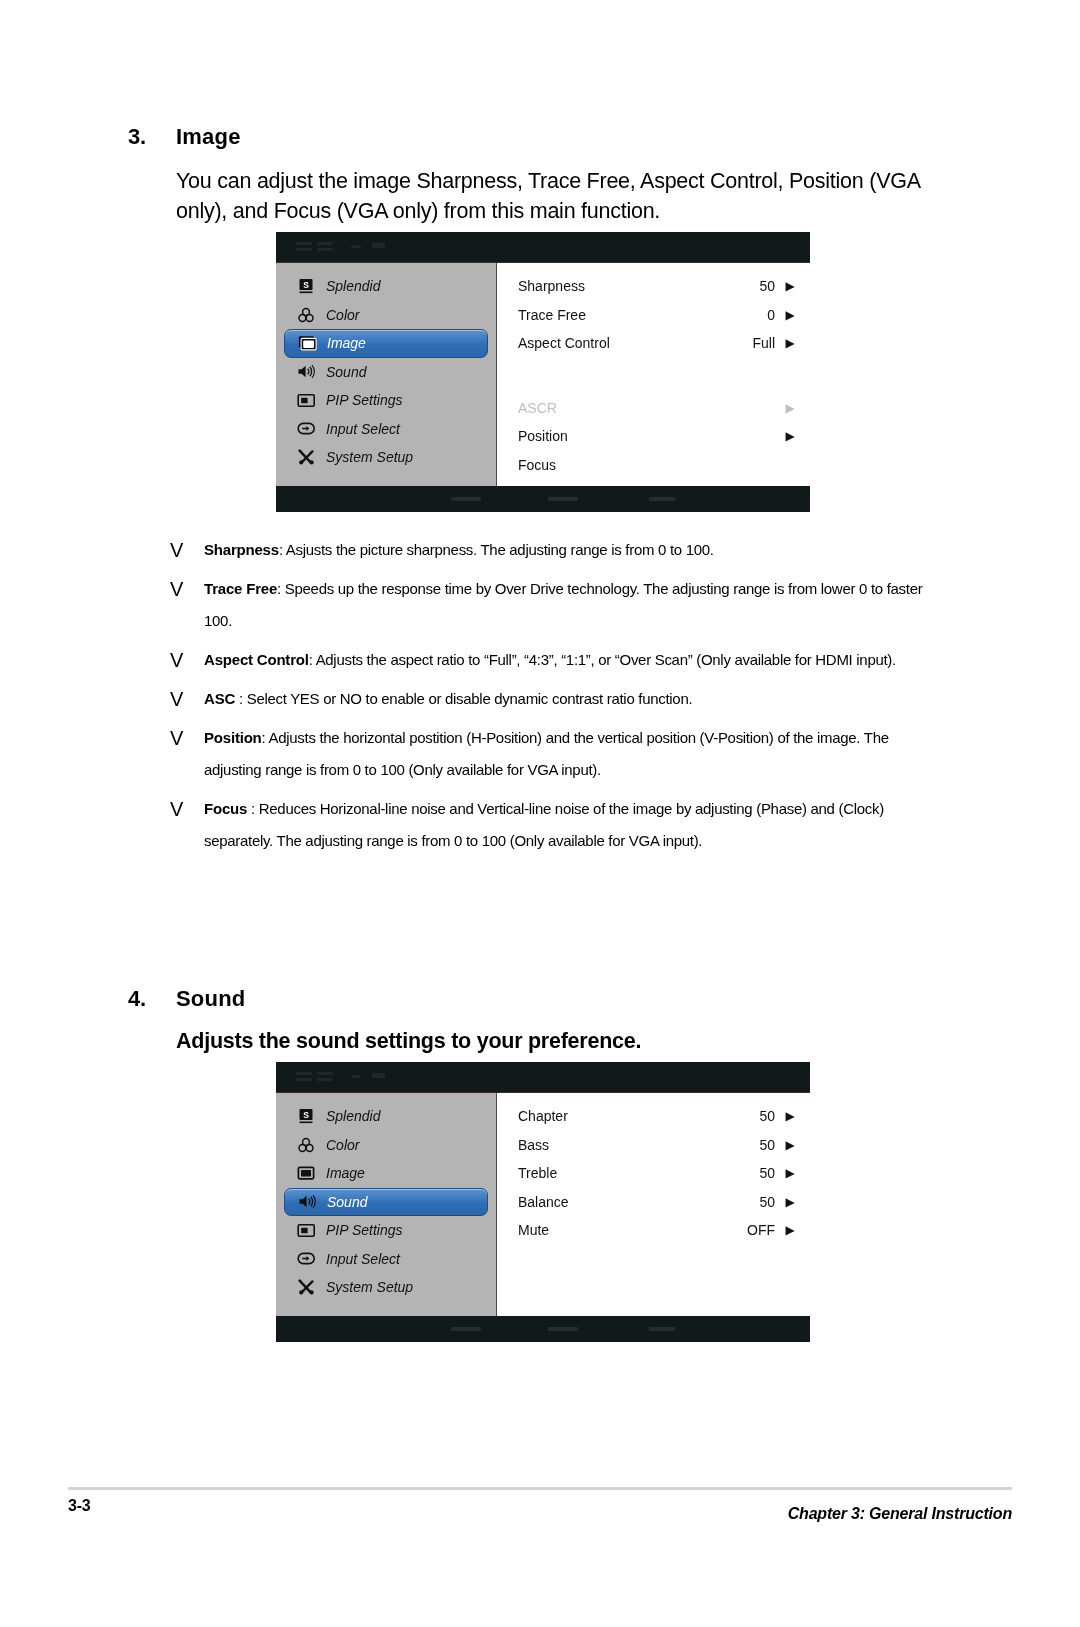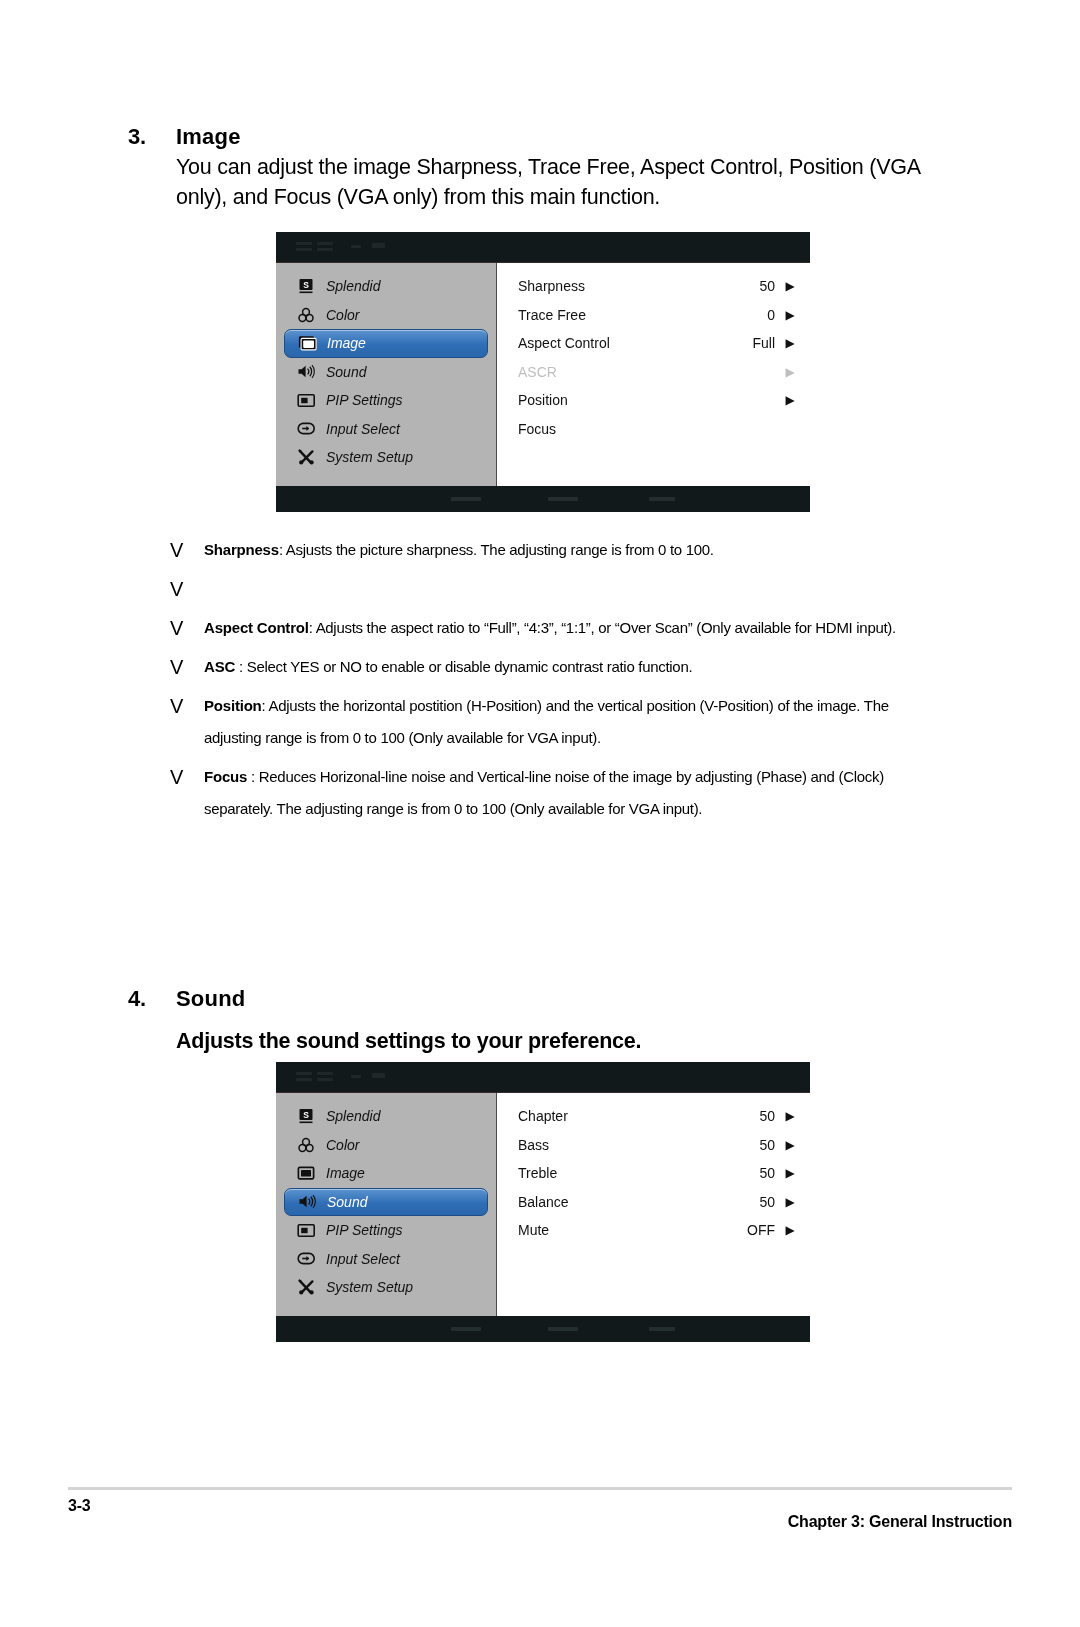--- a/index.html
+++ b/index.html
@@ -142,21 +142,21 @@
   
   .opt-row {
     display: flex;
     align-items: center;
     height: 28.5px;
     padding: 0 14px 0 21px;
     box-sizing: border-box;
     font-size: 14px;
     color: #111111;
   }
-  .opt-row.disabled { color: #bfbfbf; }
+  .opt-row.disabled { color: #bfbfbf; margin-top: 36px; }
   .opt-label { flex: 1 1 auto; line-height: 1; }
   .opt-value {
     flex: 0 0 auto;
     line-height: 1;
     padding-right: 9px;
   }
   .opt-arrow {
     flex: 0 0 12px;
     width: 12px;
     text-align: center;
@@ -218,36 +218,37 @@
   .footer-left {
     position: absolute;
     left: 68px;
     top: 0;
     font-weight: bold;
     letter-spacing: -0.2px;
   }
   .footer-right {
     position: absolute;
     right: 68px;
-    top: 16px;
+    top: 8px;
     font-weight: bold;
     letter-spacing: -0.2px;
+    font-style: italic;
   }
 </style>
 </head>
 <body>
 
 <div class="page">
 
   <div class="section" style="top:124px;">
     <div class="sec-head">
       <span class="sec-num">3.</span>
       <span class="sec-title">Image</span>
     </div>
-    <div class="sec-body" style="margin-top:2px;">You can adjust the image Sharpness, Trace Free, Aspect Control, Position (VGA only), and Focus (VGA only) from this main function.</div>
+    <div class="sec-body" style="margin-top:16px;">You can adjust the image Sharpness, Trace Free, Aspect Control, Position (VGA only), and Focus (VGA only) from this main function.</div>
   </div>
 
   <div class="osd" style="left:276px; top:232px;">
     <div class="osd-topbar">
       <span class="smudge" style="left:20px; top:10px; width:16px; height:3px;"></span>
       <span class="smudge" style="left:20px; top:16px; width:16px; height:3px;"></span>
       <span class="smudge" style="left:41px; top:10px; width:16px; height:3px;"></span>
       <span class="smudge" style="left:41px; top:16px; width:16px; height:3px;"></span>
       <span class="smudge" style="left:75px; top:13px; width:10px; height:3px;"></span>
       <span class="smudge" style="left:96px; top:11px; width:13px; height:5px;"></span>
@@ -380,20 +381,21 @@
 
   <div class="bullets" style="top:534px;">
 
     <div class="bullet">
       <span class="bullet-mark">V</span>
       <span class="bullet-text"><b>Sharpness</b><span>: Asjusts the picture sharpness. The adjusting range is from 0 to 100.</span></span>
     </div>
 
     <div class="bullet">
       <span class="bullet-mark">V</span>
+      <span class="bullet-text"><b>Trace Free</b><span>: Speeds up the response time by Over Drive technology. The adjusting range is from lower 0 to faster 100.</span></span>
     </div>
 
     <div class="bullet">
       <span class="bullet-mark">V</span>
       <span class="bullet-text"><b>Aspect Control</b><span>: Adjusts the aspect ratio to “Full”, “4:3”, “1:1”, or “Over Scan” (Only available for HDMI input).</span></span>
     </div>
 
     <div class="bullet">
       <span class="bullet-mark">V</span>
       <span class="bullet-text"><b>ASC</b><span> : Select YES or NO to enable or disable dynamic contrast ratio function.</span></span>

